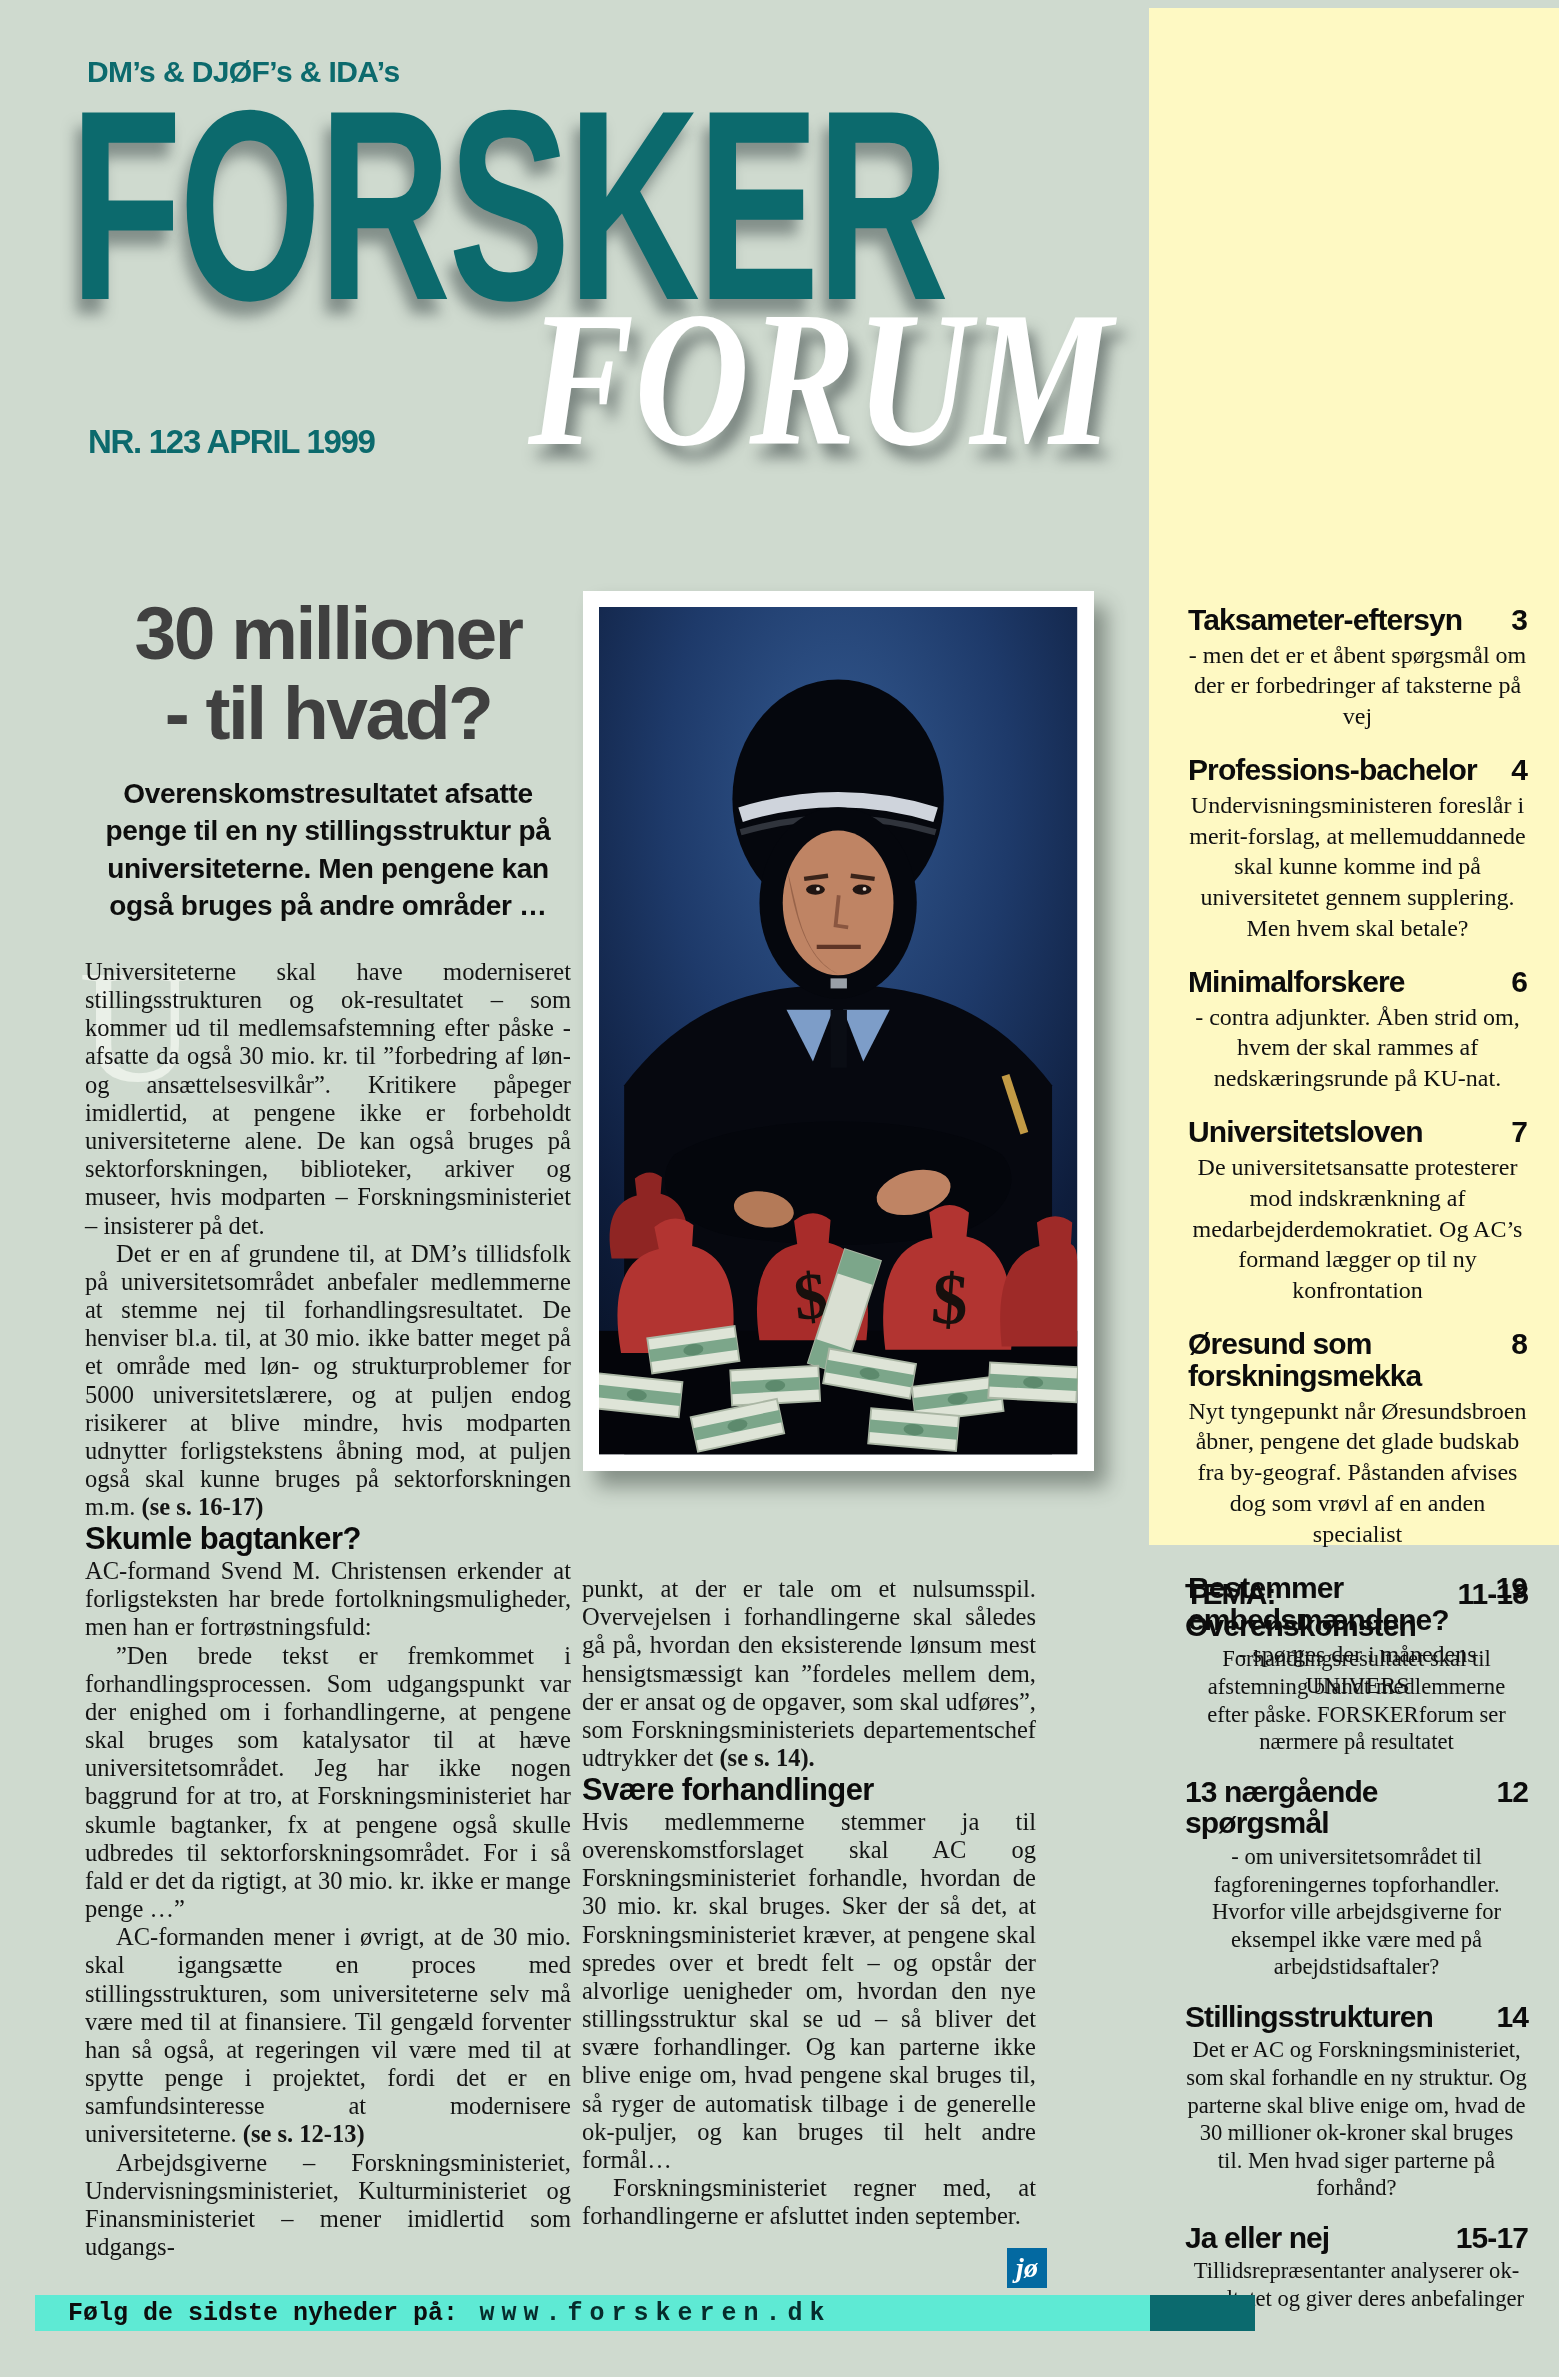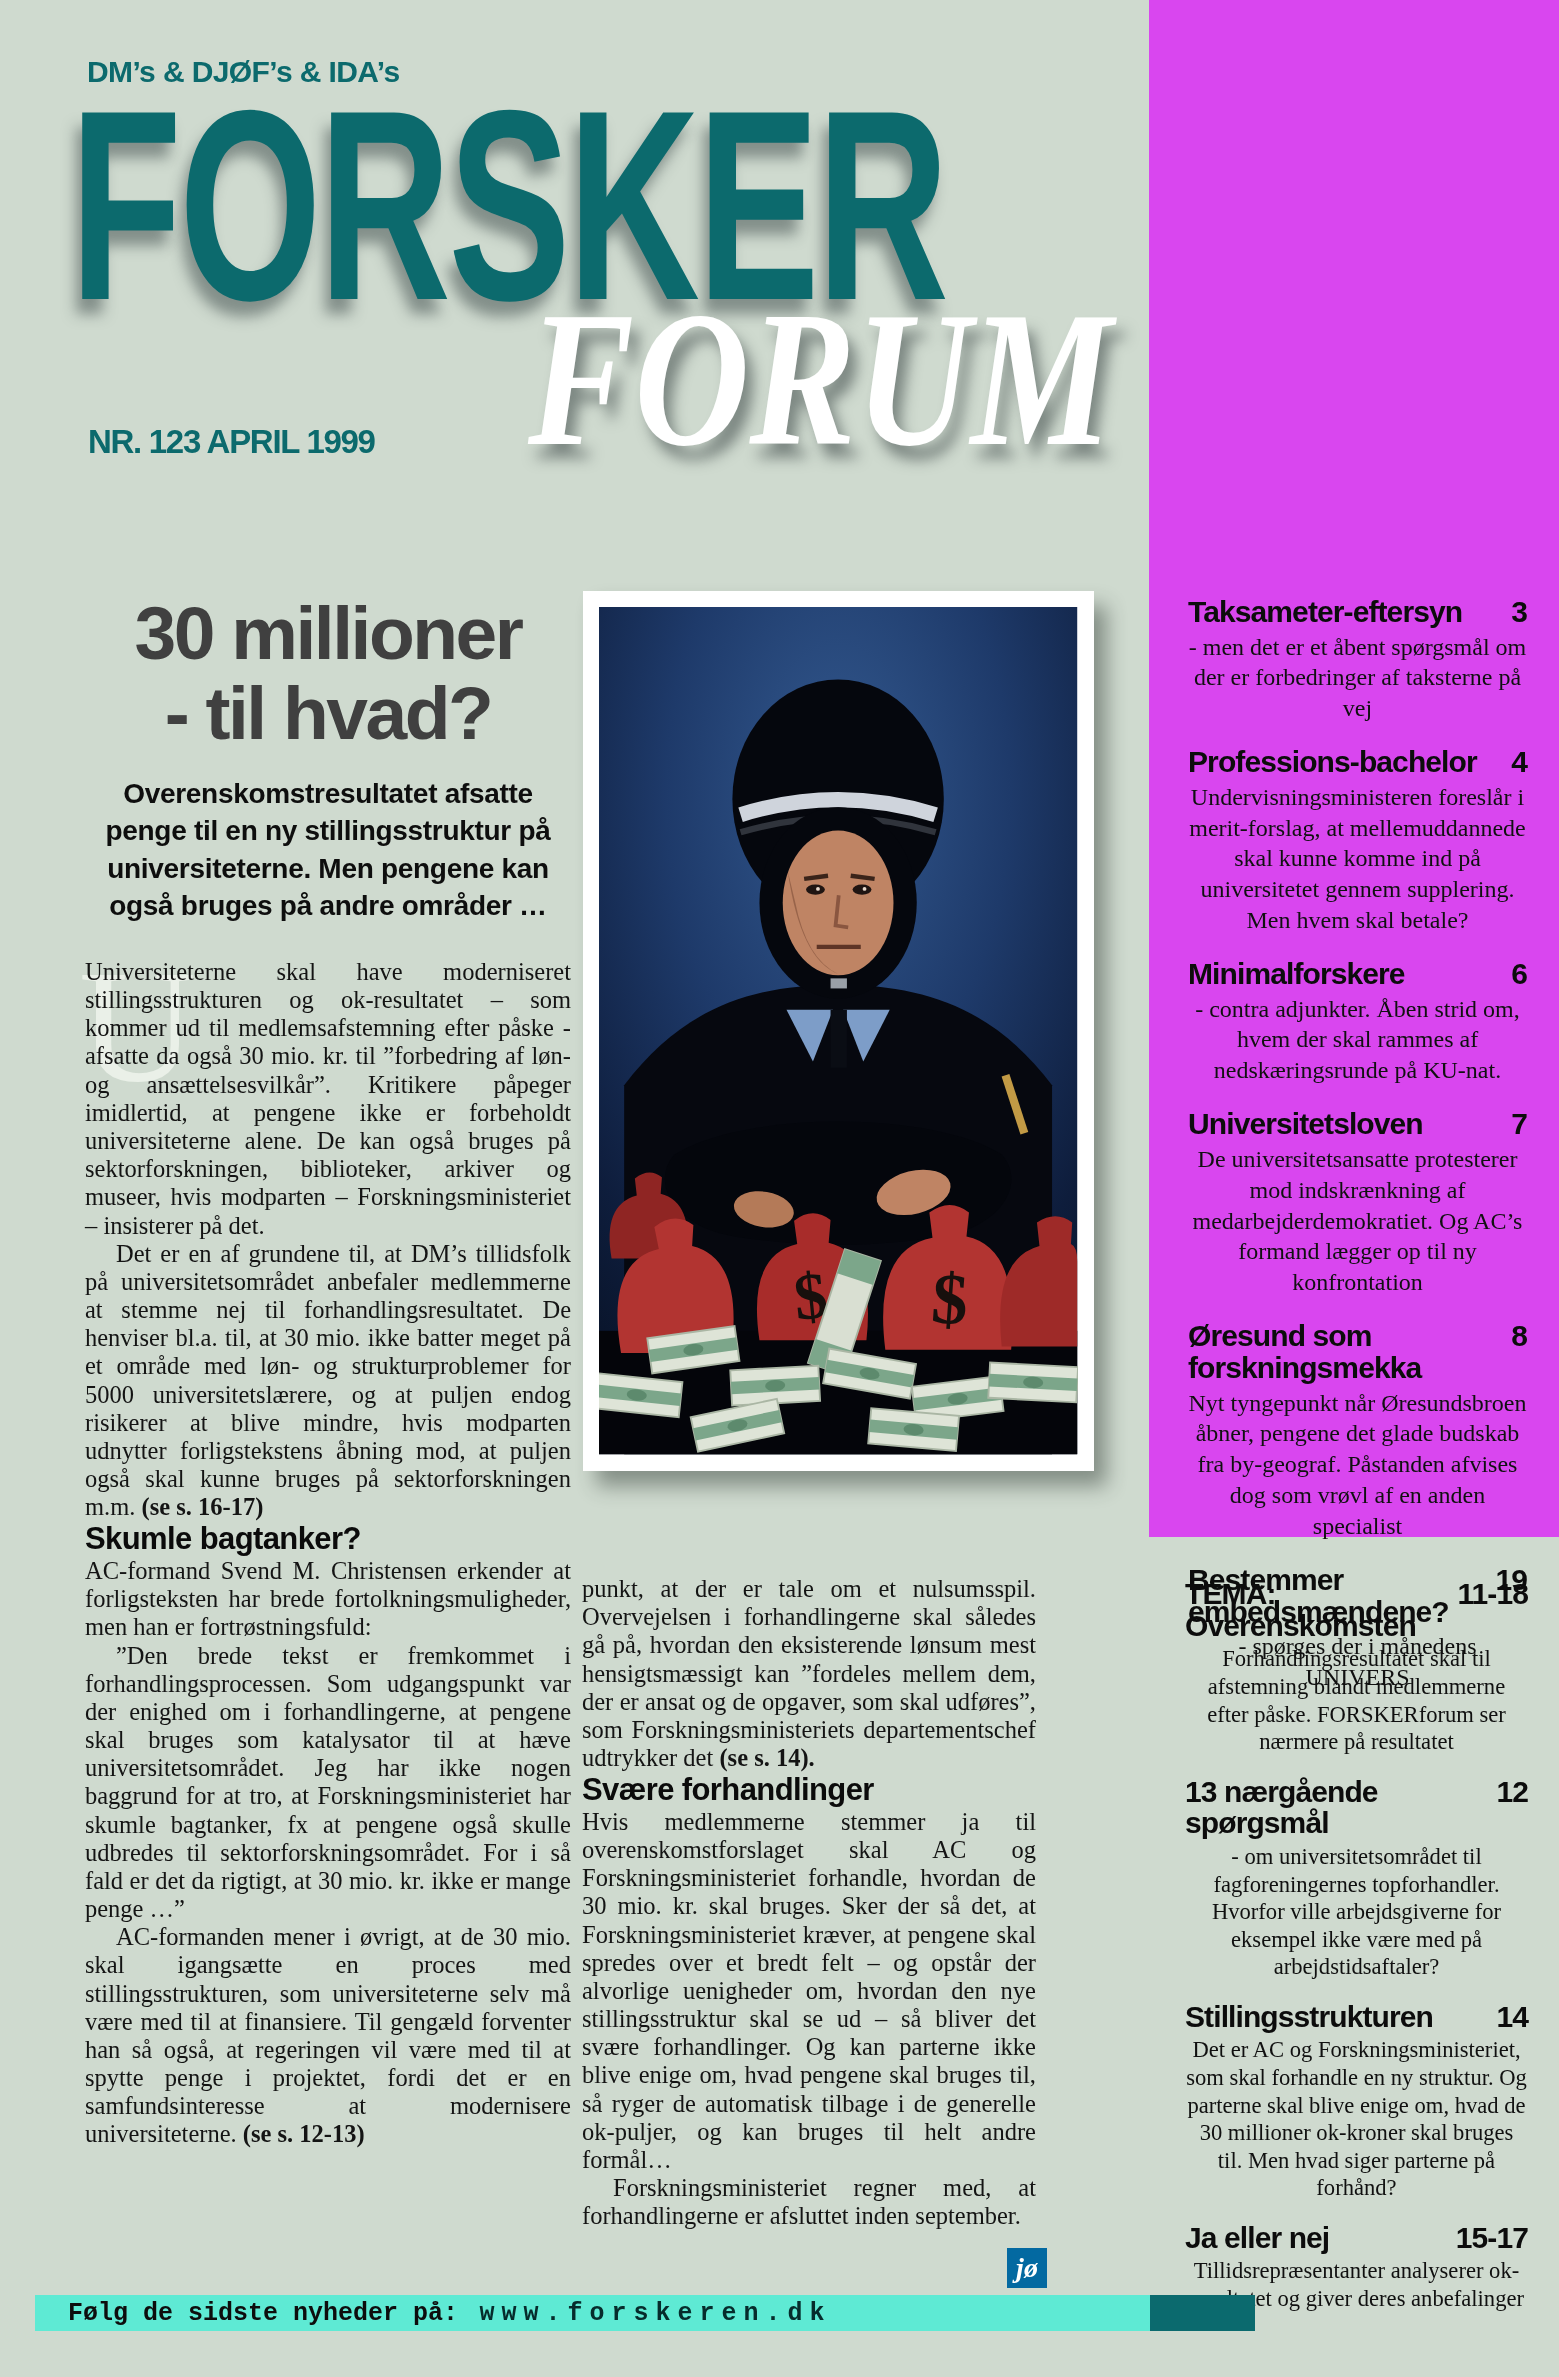--- a/index.html
+++ b/index.html
@@ -6,22 +6,22 @@
   .page{
     position:relative;
     width:1560px;height:2377px;
     background:#cfdacf;
     overflow:hidden;
     font-family:"Liberation Sans",sans-serif;
     color:#111;
   }
   
   .toc-box{
-    position:absolute;left:1149px;top:0;width:411px;height:1537px;
-    background:#d946ef;
+    position:absolute;left:1149px;top:8px;width:411px;height:1537px;
+    background:#fef9c3;
     box-sizing:border-box;
     padding:596px 33px 0 39px;
   }
   .toc-entry + .toc-entry{margin-top:22.6px;}
   .toc-title{
     display:flex;justify-content:space-between;align-items:baseline;
     font-weight:bold;font-size:30px;letter-spacing:-0.9px;line-height:1.06;
     color:#0c0c0c;
   }
   .toc-title .pg{margin-left:8.8px;white-space:nowrap;}
@@ -218,20 +218,21 @@
       <div>- til hvad?</div>
     </div>
     <div class="standfirst">Overenskomstresultatet afsatte penge til en ny stillingsstruktur på universiteterne. Men pengene kan også bruges på andre områder …</div>
     <div class="bodytext">
       <p class="lead">Universiteterne skal have moderniseret stillingsstrukturen og ok-resultatet – som kommer ud til medlemsafstemning efter påske - afsatte da også 30 mio. kr. til ”forbedring af løn- og ansættelsesvilkår”. Kritikere påpeger imidlertid, at pengene ikke er forbeholdt universiteterne alene. De kan også bruges på sektorforskningen, biblioteker, arkiver og museer, hvis modparten – Forskningsministeriet – insisterer på det.</p>
       <p><span>Det er en af grundene til, at DM’s tillidsfolk på universitetsområdet anbefaler medlemmerne at stemme nej til forhandlingsresultatet. De henviser bl.a. til, at 30 mio. ikke batter meget på et område med løn- og strukturproblemer for 5000 universitetslærere, og at puljen endog risikerer at blive mindre, hvis modparten udnytter forligstekstens åbning mod, at puljen også skal kunne bruges på sektorforskningen m.m. </span><span class="bold-ref">(se s. 16-17)</span></p>
       <p class="subhead">Skumle bagtanker?</p>
       <p class="lead">AC-formand Svend M. Christensen erkender at forligsteksten har brede fortolkningsmuligheder, men han er fortrøstningsfuld:</p>
       <p>”Den brede tekst er fremkommet i forhandlingsprocessen. Som udgangspunkt var der enighed om i forhandlingerne, at pengene skal bruges som katalysator til at hæve universitetsområdet. Jeg har ikke nogen baggrund for at tro, at Forskningsministeriet har skumle bagtanker, fx at pengene også skulle udbredes til sektorforskningsområdet. For i så fald er det da rigtigt, at 30 mio. kr. ikke er mange penge …”</p>
       <p><span>AC-formanden mener i øvrigt, at de 30 mio. skal igangsætte en proces med stillingsstrukturen, som universiteterne selv må være med til at finansiere. Til gengæld forventer han så også, at regeringen vil være med til at spytte penge i projektet, fordi det er en samfundsinteresse at modernisere universiteterne. </span><span class="bold-ref">(se s. 12-13)</span></p>
+      <p>Arbejdsgiverne – Forskningsministeriet, Undervisningsministeriet, Kulturministeriet og Finansministeriet – mener imidlertid som udgangs-</p>
     </div>
   </div>
 
   <div class="mid-col">
     <div class="bodytext">
       <p class="lead"><span>punkt, at der er tale om et nulsumsspil. Overvejelsen i forhandlingerne skal således gå på, hvordan den eksisterende lønsum mest hensigtsmæssigt kan ”fordeles mellem dem, der er ansat og de opgaver, som skal udføres”, som Forskningsministeriets departementschef udtrykker det </span><span class="bold-ref">(se s. 14).</span></p>
       <p class="subhead">Svære forhandlinger</p>
       <p class="lead">Hvis medlemmerne stemmer ja til overenskomstforslaget skal AC og Forskningsministeriet forhandle, hvordan de 30 mio. kr. skal bruges. Sker der så det, at Forskningsministeriet kræver, at pengene skal spredes over et bredt felt – og opstår der alvorlige uenigheder om, hvordan den nye stillingsstruktur skal se ud – så bliver det svære forhandlinger. Og kan parterne ikke blive enige om, hvad pengene skal bruges til, så ryger de automatisk tilbage i de generelle ok-puljer, og kan bruges til helt andre formål…</p>
       <p>Forskningsministeriet regner med, at forhandlingerne er afsluttet inden september.</p>
     </div>

